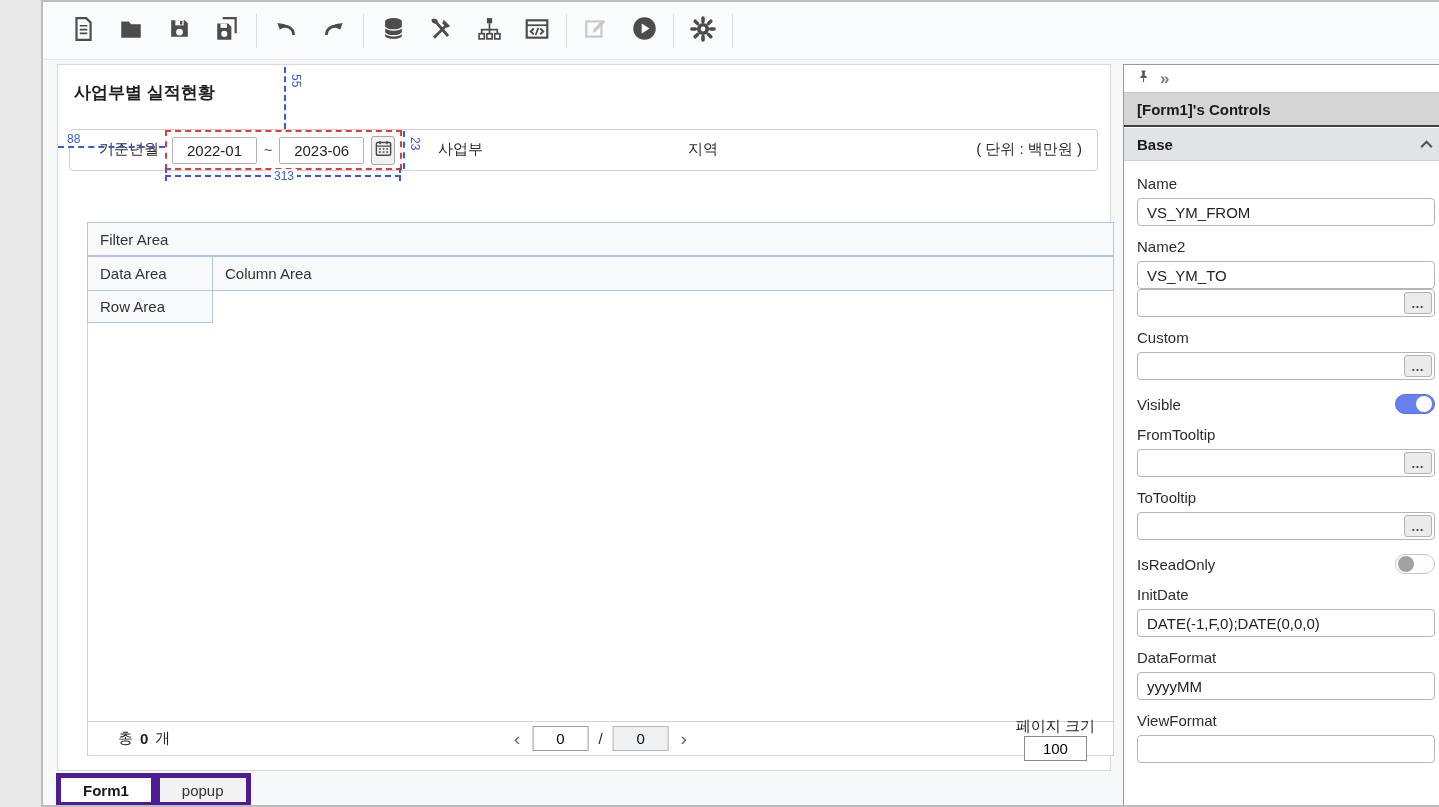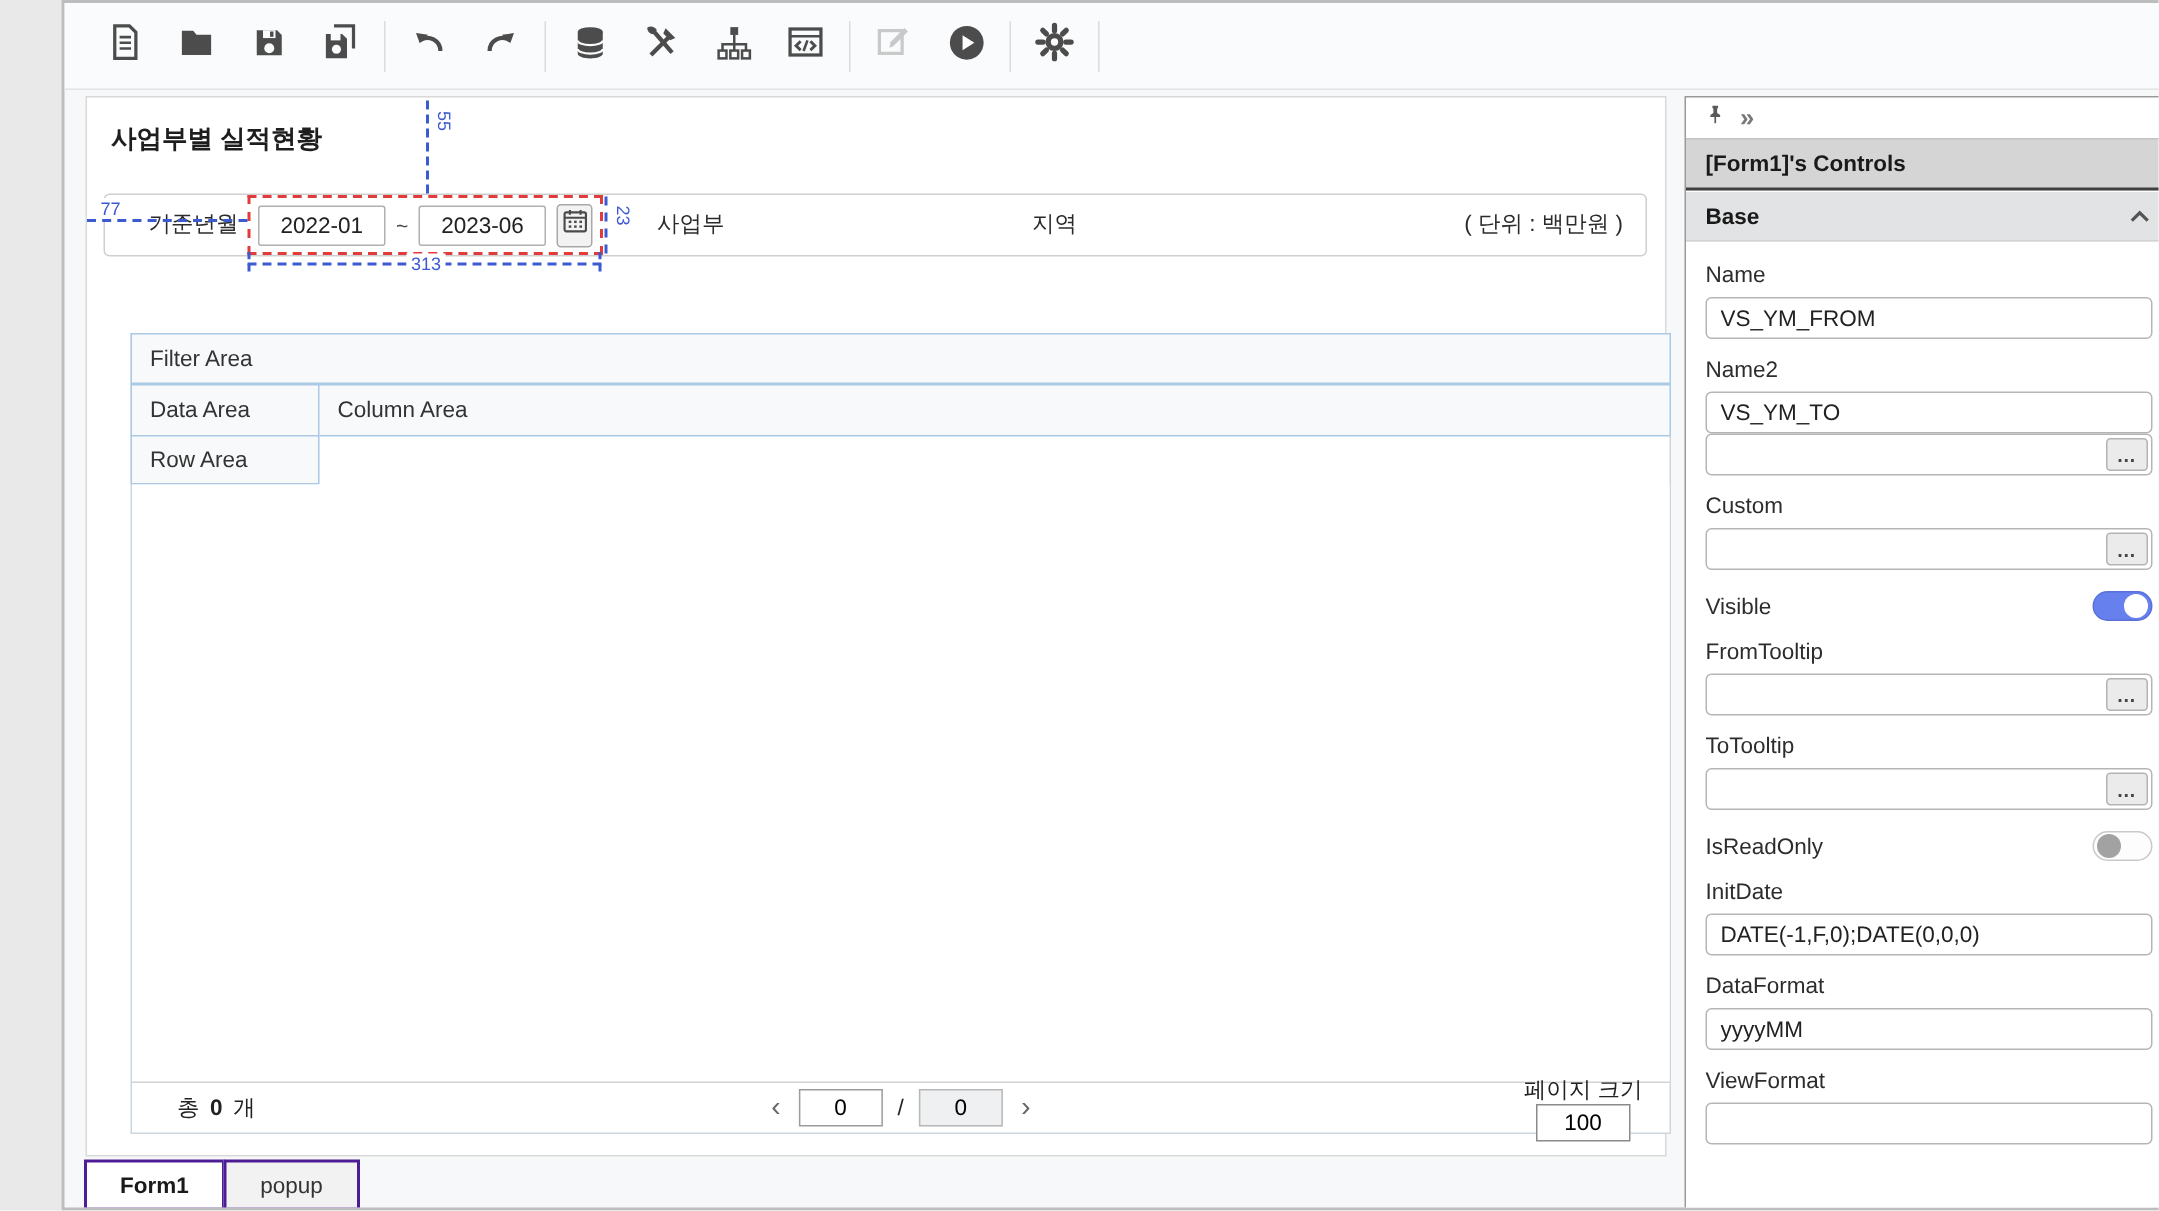--- a/index.html
+++ b/index.html
@@ -51,21 +51,21 @@
   .pg-center { position:absolute; left:50%; transform:translateX(-50%); display:flex; align-items:center; gap:10px; }
   .pg-chev { font-size:19px; color:#666; cursor:pointer; line-height:1; padding:0 2px; }
   .pg-input { width:56px; height:25px; border:1px solid #9c9c9c; text-align:center; font-size:15px; font-family:"Liberation Sans",sans-serif; }
   .pg-input.dim { background:#eef0f1; border-color:#b7b7b7; }
   .pg-right { margin-left:auto; margin-right:18px; display:flex; align-items:center; gap:0;flex-direction:column; }
   .pg-size-input { width:63px; height:25px; border:1px solid #8a8a8a; text-align:center; font-size:15px; font-family:"Liberation Sans",sans-serif; }
 
   
   .tabs { position:absolute; left:14px; top:771px; height:34px; display:flex; }
   .tab { min-width:91px; padding:0 22px; display:flex; align-items:center; justify-content:center;
-         font-size:15px; color:#333; background:#f2f2f2; border:2px solid #4c1d95; margin-left:-1px; cursor:pointer; }
+         font-size:15px; color:#333; background:#f2f2f2; border:5px solid #4c1d95; margin-left:-1px; cursor:pointer; }
   .tab.active { background:#fff; font-weight:bold; color:#1a1a1a; }
 
   
   .panel { position:absolute; left:1080px; top:62px; width:348px; height:743px;
            background:#fff; border:1px solid #999; }
   .panel-pins { height:27px; display:flex; align-items:center; gap:9px; padding-left:12px; }
   .dbl-chev { color:#787878; font-size:17px; font-weight:bold; cursor:pointer; line-height:1; }
   .panel-header { height:35px; background:#d5d5d5; border-top:1px solid #c4c4c4; border-bottom:2px solid #404040;
                   display:flex; align-items:center; padding:0 13px; font-size:15px; font-weight:bold; color:#1a1a1a; }
   .chev-right { margin-left:auto; cursor:pointer; display:flex; }
@@ -229,21 +229,21 @@
         </span>
     </div>
 
     <div class="flt-label" style="left:380px;">사업부</div>
     <div class="flt-label" style="left:630px;text-align:center;">지역</div>
     <div class="flt-label" style="right:28px;">( 단위 : 백만원 )</div>
 
     <div class="ann-vline" style="left:226px; top:2px; height:62px;"></div>
     <div class="ann vert-text" style="left:231px; top:9px;">55</div>
     <div class="ann-hline" style="left:0; top:81px; width:107px;"></div>
-    <div class="ann" style="left:7px; top:67px; background:#fff; padding:0 2px;">77</div>
+    <div class="ann" style="left:7px; top:67px; background:#fff; padding:0 2px;">88</div>
     <div class="ann-vline" style="left:345px; top:66px; height:38px;"></div>
     <div class="ann vert-text" style="left:350px; top:72px;">23</div>
     <div class="ann-vline" style="left:107px; top:103px; height:13px;"></div>
     <div class="ann-vline" style="left:341px; top:103px; height:13px;"></div>
     <div class="ann-hline" style="left:107px; top:110px; width:236px;"></div>
     <div class="ann" style="left:213px; top:104px; background:#fff; padding:0 3px;">313</div>
 
     <div class="grid">
       <div class="g-cell g-filter">Filter Area</div>
       <div class="g-row2">

